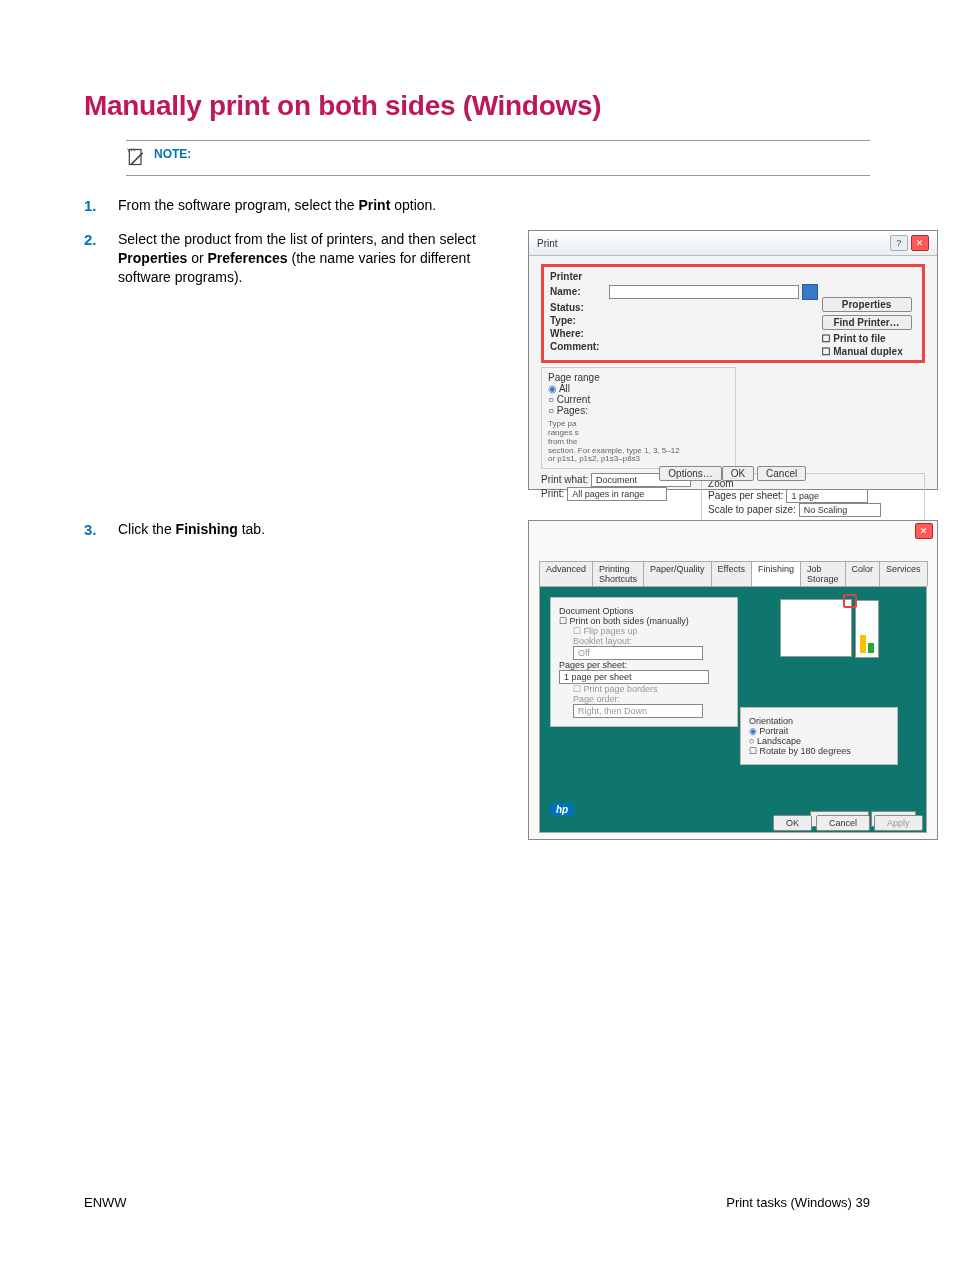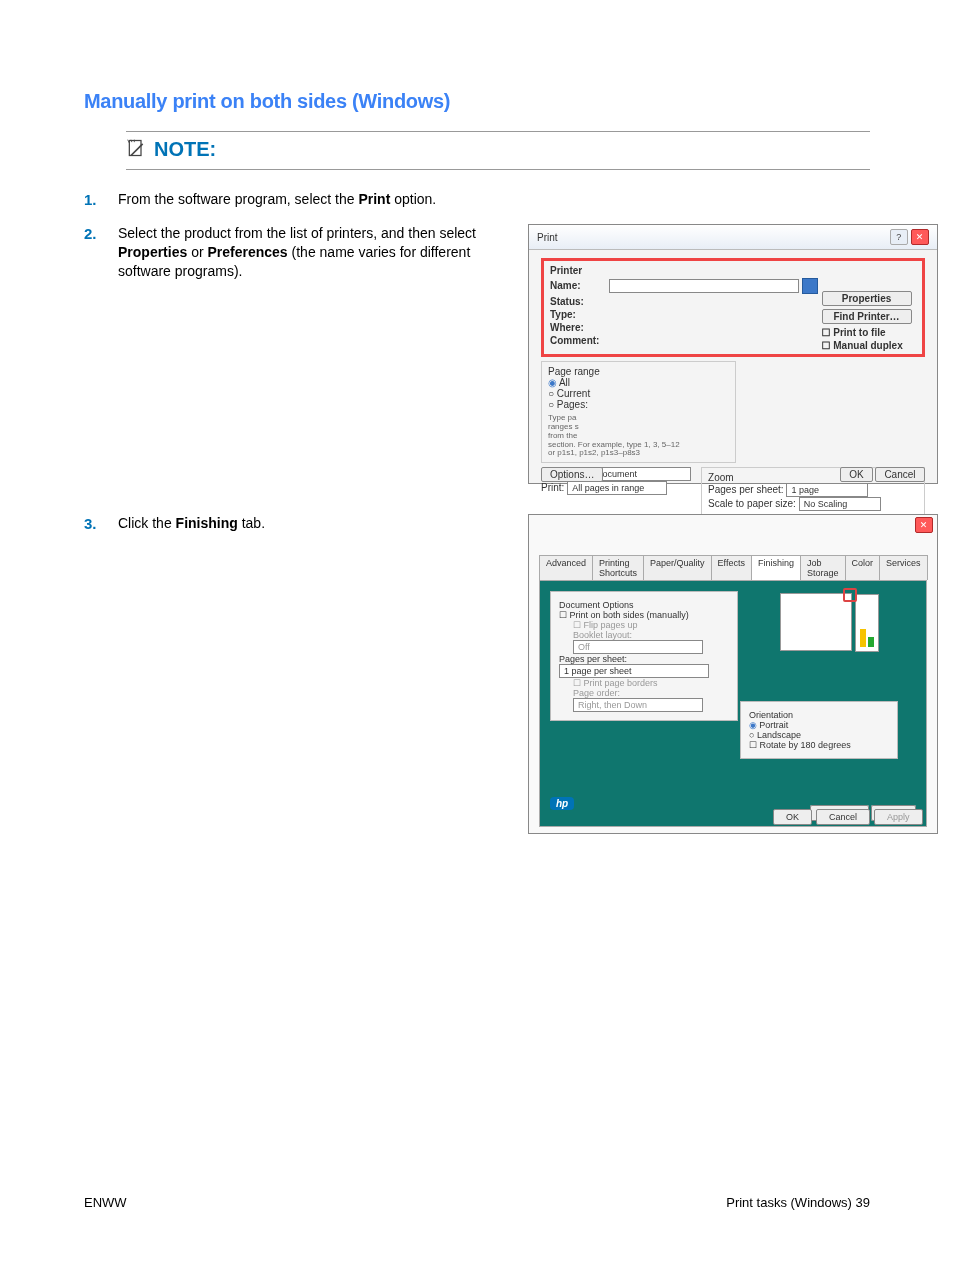--- a/index.html
+++ b/index.html
@@ -13,34 +13,34 @@
       position: relative;
       box-sizing: border-box;
     }
     .page {
       padding: 90px 84px 60px 84px;
       box-sizing: border-box;
       position: relative;
       height: 100%;
     }
     h1 {
-      color: #3b82f6;
-      font-size: 20px;
+      color: #be185d;
+      font-size: 28px;
       font-weight: bold;
       margin: 0 0 18px 0;
       letter-spacing: -0.3px;
     }
     .note-box {
       display: flex;
       align-items: flex-start;
       border-top: 1px solid #999;
       border-bottom: 1px solid #999;
       padding: 6px 0 8px 0;
       margin: 0 0 20px 42px;
-      font-size: 20px;
+      font-size: 12px;
     }
     .note-icon {
       width: 20px;
       height: 20px;
       margin-right: 8px;
       flex-shrink: 0;
     }
     .note-label {
       color: #0073b6;
       font-weight: bold;
@@ -119,22 +119,22 @@
     .d1-right-btns {
       position: absolute;
       right: 10px;
       top: 30px;
       width: 90px;
     }
     .d1-right-btns .d1-btn { display:block; margin-bottom: 3px; text-align:center; }
     .d1-check { font-size: 10px; margin: 2px 0; }
     .d1-bottom {
       position: absolute;
-      bottom: 1px; left: 12px; right: 12px;
-      display: flex; justify-content: space-between;
+      bottom: 8px; left: 12px; right: 12px;
+      display: flex; justify-content: center;
     }
     
     .d2-tabs { display:flex; border-bottom:1px solid #aaa; margin: 20px 10px 0 10px; font-size: 9px; }
     .d2-tab { padding: 2px 6px; border:1px solid #aaa; border-bottom:none; background:#eee; margin-right:-1px; }
     .d2-tab.active { background:#fff; }
     .d2-inner { margin: 0 10px; border:1px solid #aaa; border-top:none; height: 225px; position:relative; padding:10px; background:#0f766e; }
     .d2-group { border:1px solid #bbb; padding: 8px; font-size:9px; background:#f5f5f5; }
     .d2-left { width: 170px; }
     .d2-preview { width: 70px; height:56px; border:1px solid #999; background:#fff; margin-left:10px; position:absolute; top:12px; left: 230px;}
     .d2-bottom { position:absolute; bottom:8px; right:14px; display:flex; gap:4px;}

